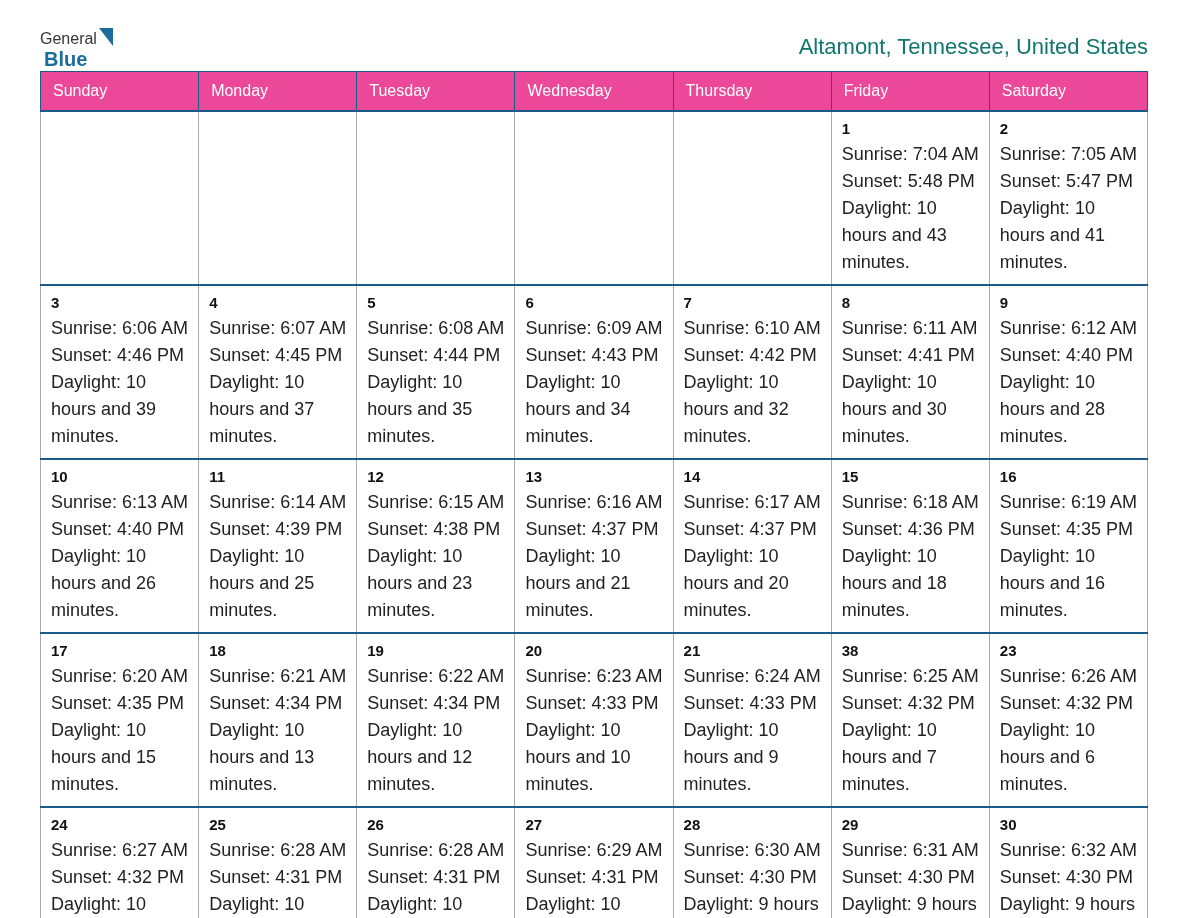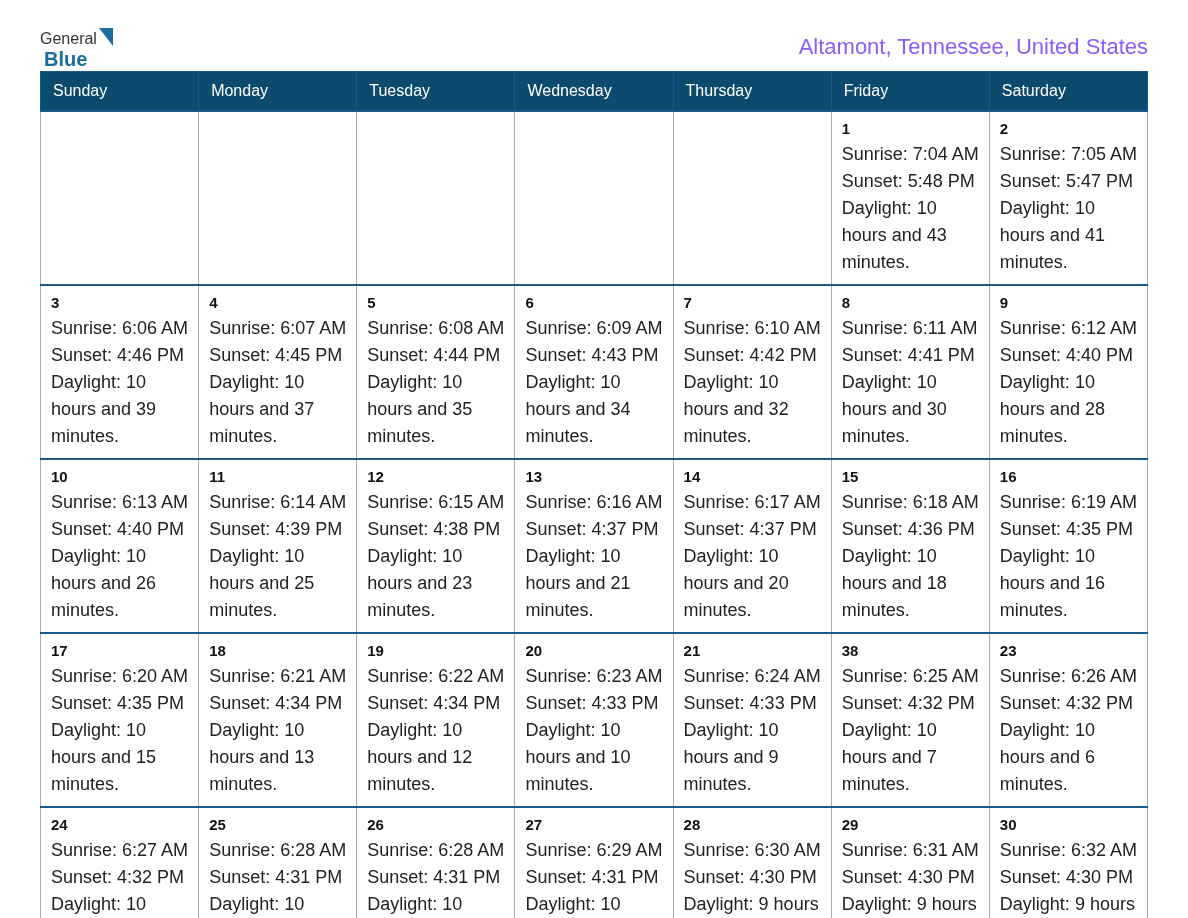--- a/index.html
+++ b/index.html
@@ -42,30 +42,30 @@
       text-align: right;
     }
     .month-title {
       font-size: 52px;
       font-weight: normal;
       color: #222;
       line-height: 1.1;
     }
     .location-subtitle {
       font-size: 22px;
-      color: #8b5cf6;
+      color: #0f766e;
       margin-top: 4px;
     }
     .calendar-table {
       width: 100%;
       border-collapse: collapse;
       border: 1px solid #999;
     }
     .calendar-table th {
-      background-color: #0c4a6e;
+      background-color: #ec4899;
       color: #fff;
       font-size: 16px;
       font-weight: normal;
       padding: 10px 12px;
       text-align: left;
       border: 1px solid #1a5a8a;
     }
     .calendar-table td {
       vertical-align: top;
       padding: 8px 10px;

